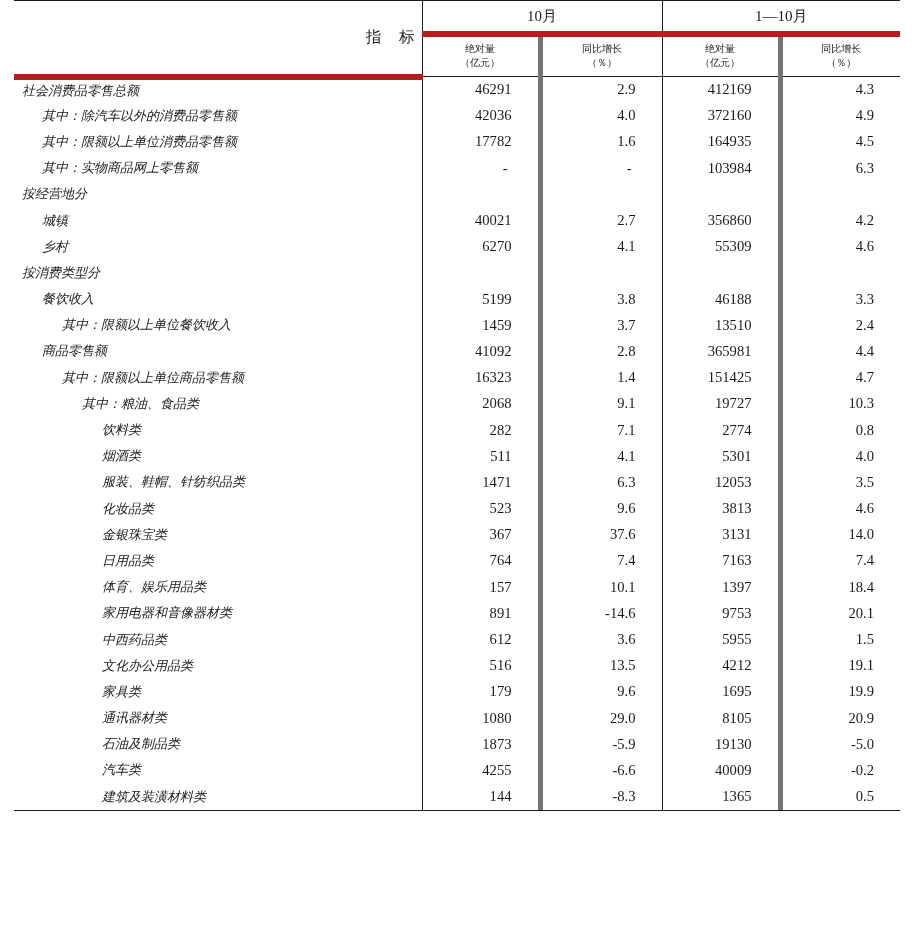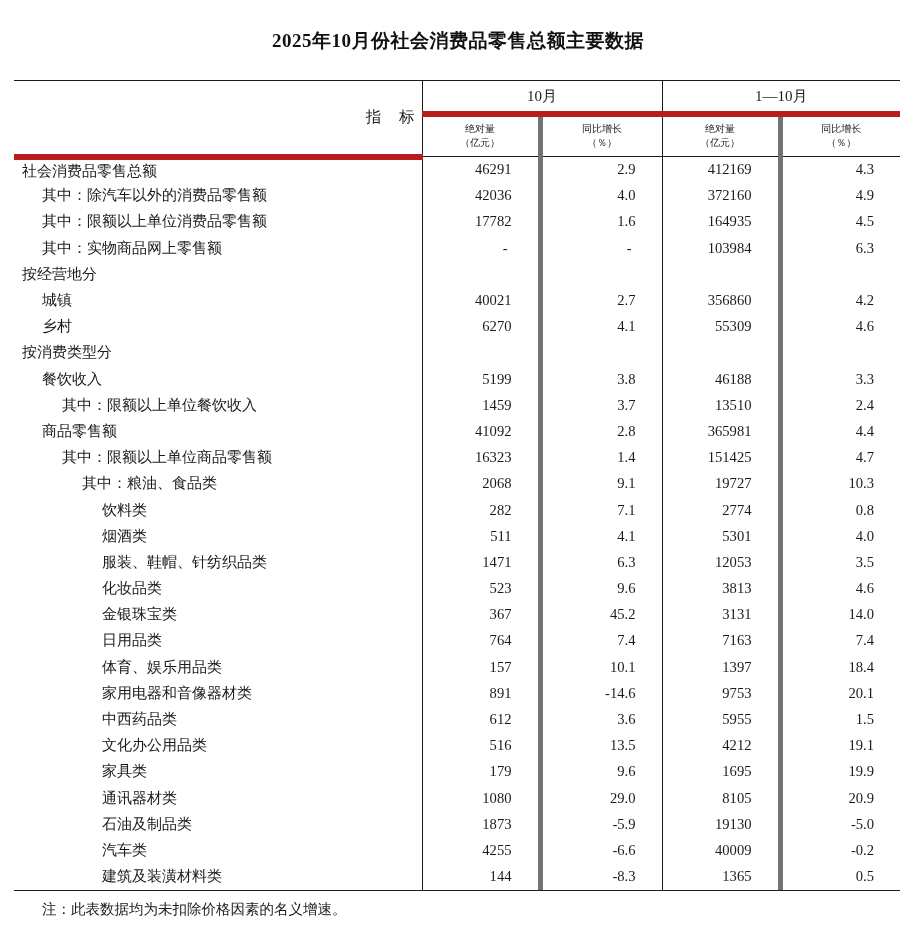--- a/index.html
+++ b/index.html
@@ -73,22 +73,23 @@
     line-height: 1.35;
     font-weight: normal;
     padding: 5px 0 7px 0;
   }
   .vline-l { border-left: 5px solid #737373; }
   .vline-r { border-right: 1px solid #1a1a1a; }
 
   tbody tr { height: 26.2px; }
   td.label {
     text-align: left;
-    font-size: 15px;
+    font-size: 13px;
     white-space: nowrap;
+    font-style: italic;
   }
   td.num {
     text-align: right;
     font-size: 14.6px;
     padding-right: 26px;
     font-family: "Liberation Serif", "DejaVu Serif", serif;
   }
   td.num.dash {
     padding-right: 30px;
   }
@@ -108,21 +109,20 @@
     margin-top: 9px;
     padding-left: 28px;
     color: #1a1a1a;
   }
 </style>
 </head>
 <body>
 
 <div class="page">
 
-  <div class="doc-title">2025年10月份社会消费品零售总额主要数据</div>
 
   <table class="data">
     <colgroup>
       <col class="c-label">
         <col class="c-v1">
         <col class="c-v2">
         <col class="c-v3">
         <col class="c-v4">
     </colgroup>
     <thead>
@@ -266,21 +266,21 @@
         <tr>
           <td class="label vline-r ind-4">化妆品类</td>
           <td class="num">523</td>
           <td class="num vline-l vline-r">9.6</td>
           <td class="num">3813</td>
           <td class="num vline-l">4.6</td>
         </tr>
         <tr>
           <td class="label vline-r ind-4">金银珠宝类</td>
           <td class="num">367</td>
-          <td class="num vline-l vline-r">45.2</td>
+          <td class="num vline-l vline-r">37.6</td>
           <td class="num">3131</td>
           <td class="num vline-l">14.0</td>
         </tr>
         <tr>
           <td class="label vline-r ind-4">日用品类</td>
           <td class="num">764</td>
           <td class="num vline-l vline-r">7.4</td>
           <td class="num">7163</td>
           <td class="num vline-l">7.4</td>
         </tr>
@@ -344,15 +344,14 @@
           <td class="label vline-r ind-4">建筑及装潢材料类</td>
           <td class="num">144</td>
           <td class="num vline-l vline-r">-8.3</td>
           <td class="num">1365</td>
           <td class="num vline-l">0.5</td>
         </tr>
       </tbody>
   </table>
 
   <div class="bottom-rule"></div>
-  <div class="note">注：此表数据均为未扣除价格因素的名义增速。</div>
 
 </div>
 
 </body></html>

